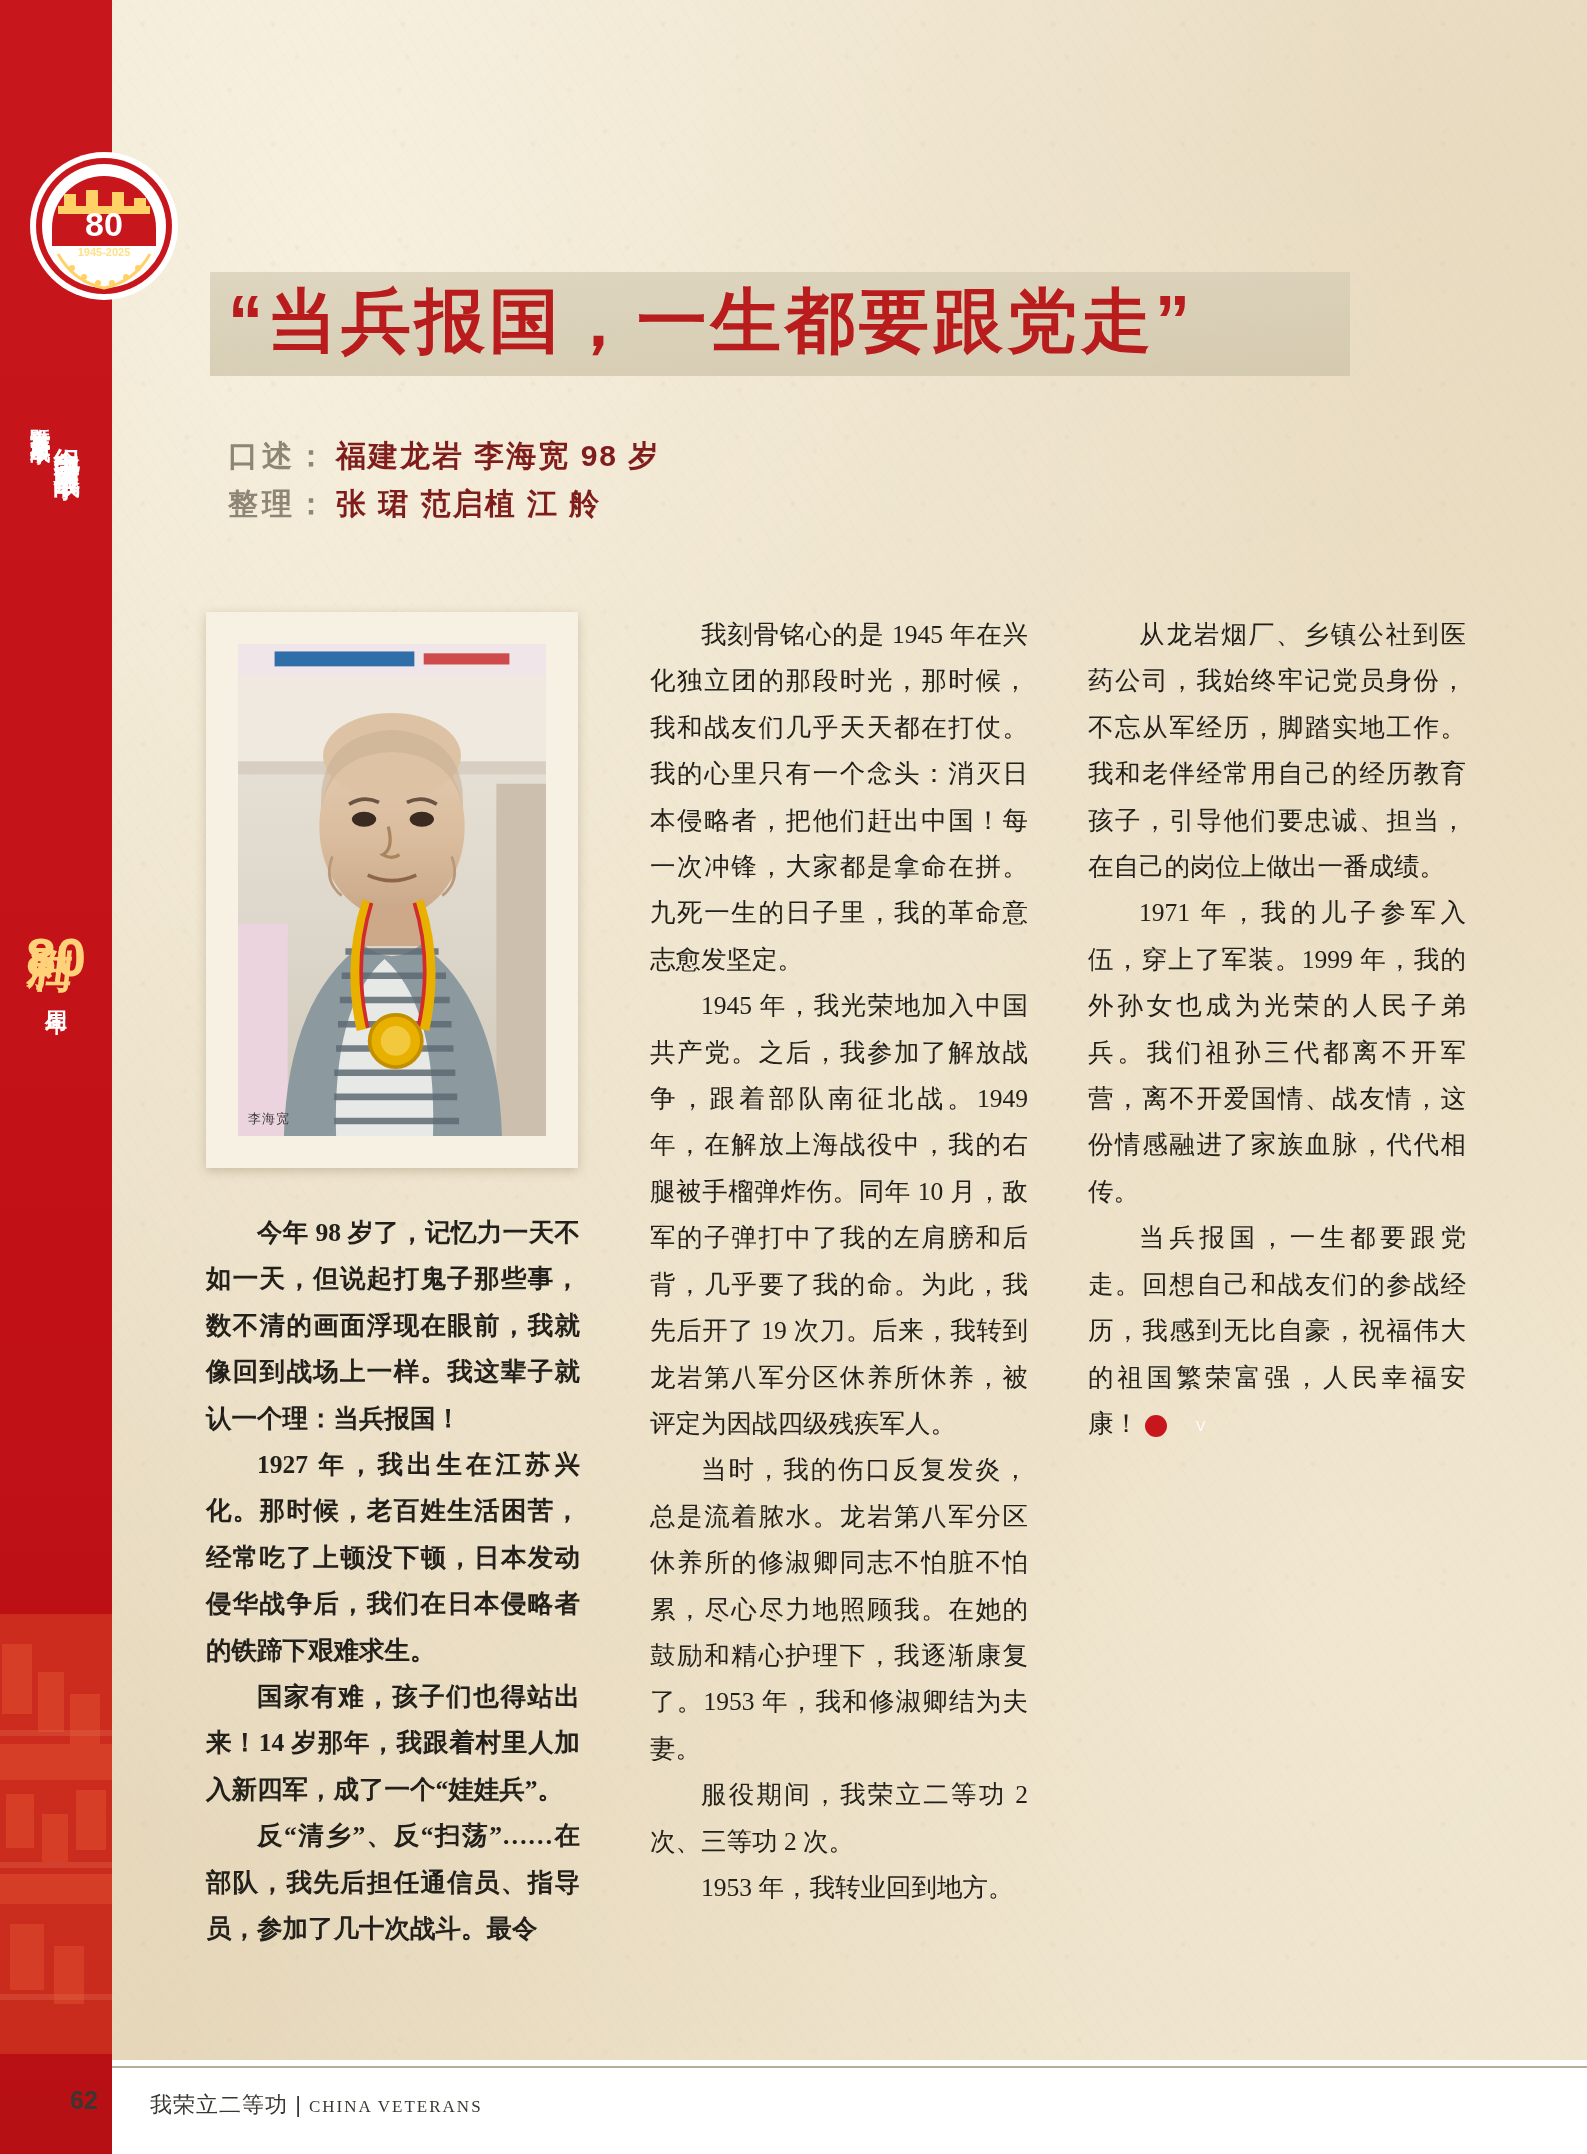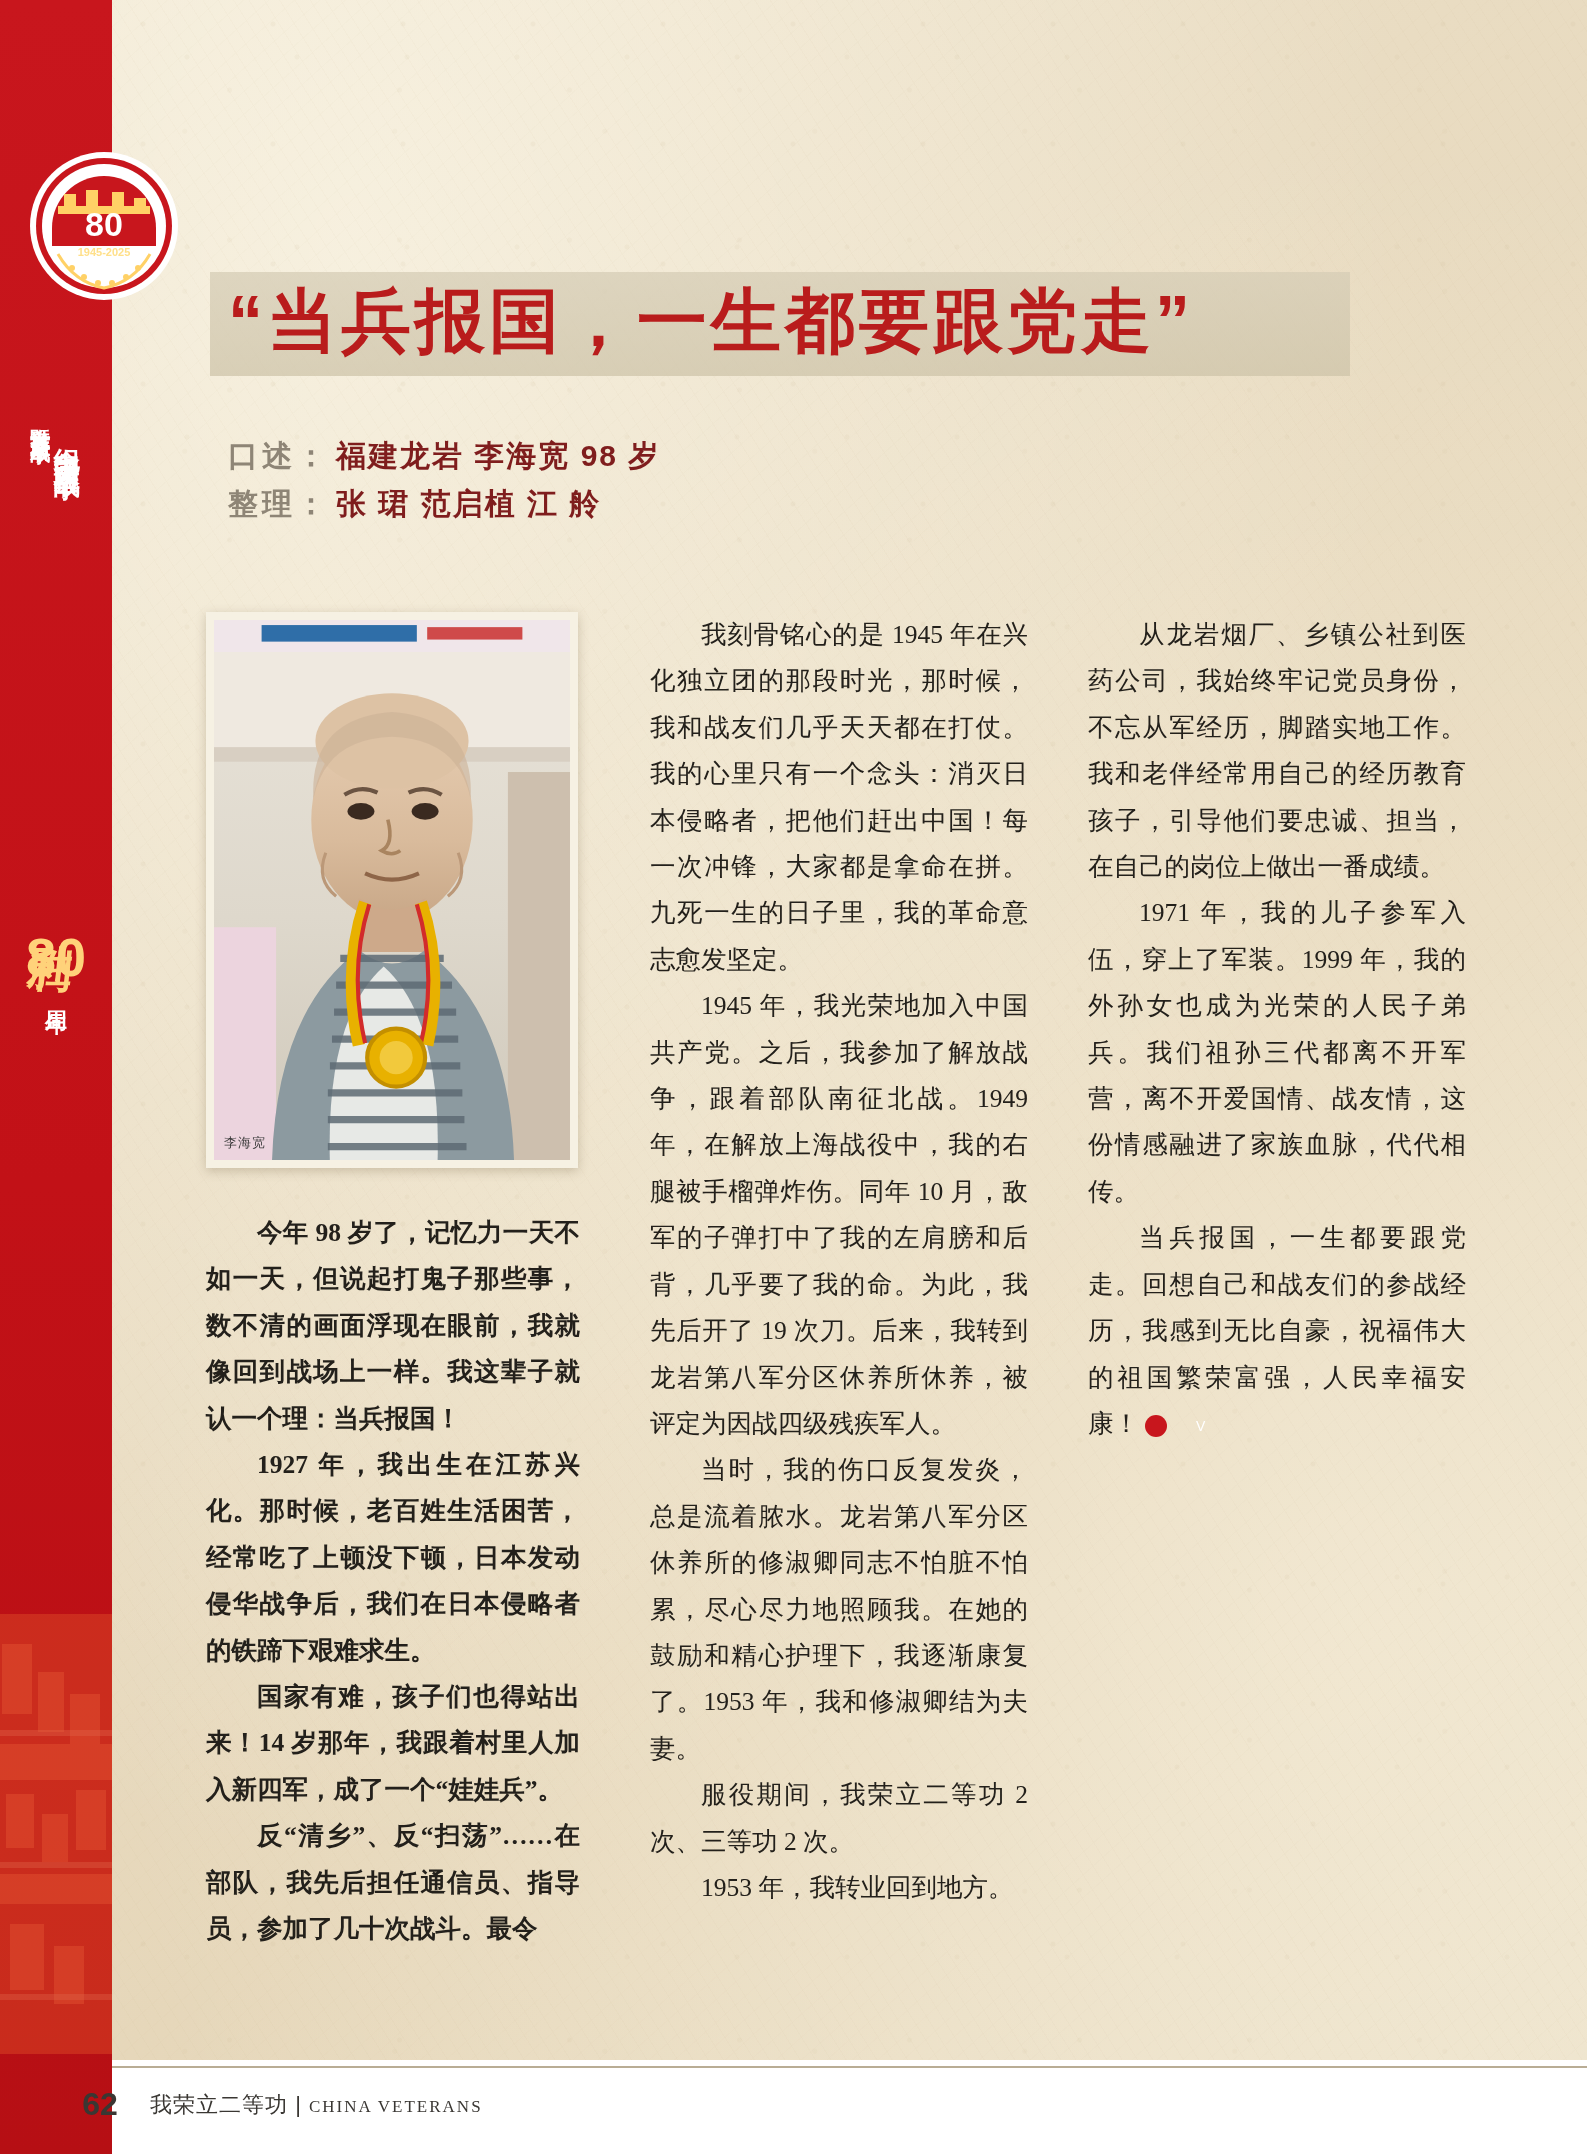--- a/index.html
+++ b/index.html
@@ -186,21 +186,21 @@
   .byline .val { color: #7f1d1d; margin-left: 6px; }
 
   
   .photo-frame {
     position: absolute;
     left: 206px;
     top: 612px;
     width: 372px;
     height: 556px;
     background: #f6f1e3;
-    padding: 8px;
+    padding: 32px;
     box-shadow: 0 3px 10px rgba(90,70,40,0.25);
   }
   .photo-frame::before {
     content: "";
     position: absolute;
     inset: 0;
     background:
       repeating-linear-gradient(90deg, #f6f1e3 0 12px, rgba(0,0,0,0) 12px 13px);
     pointer-events: none;
     opacity: 0;
@@ -255,24 +255,24 @@
   .footer-rule {
     position: absolute;
     left: 112px; top: 2066px;
     width: 1475px; height: 2px;
     background: #b9ad95;
   }
   .folio {
     position: absolute;
     left: 70px; top: 2086px;
     width: 60px;
-    text-align: center;
-    font-family: "Liberation Sans", sans-serif;
-    font-weight: bold;
-    font-size: 32px;
+    text-align: left;
+    font-family: "Liberation Sans", sans-serif;
+    font-weight: bold;
+    font-size: 25px;
     color: #3a3733;
   }
   .footer-text {
     position: absolute;
     left: 150px; top: 2090px;
     font-family: "Liberation Sans", sans-serif;
     font-size: 22px;
     color: #3a3733;
     letter-spacing: 1px;
   }

